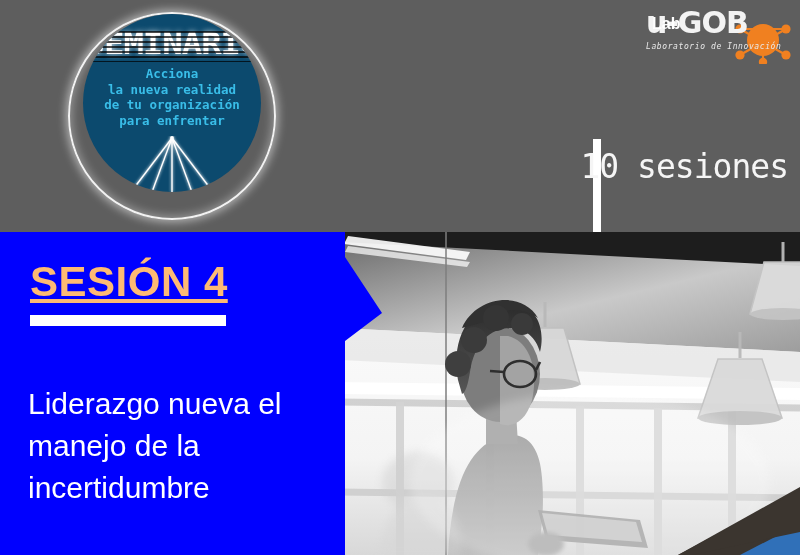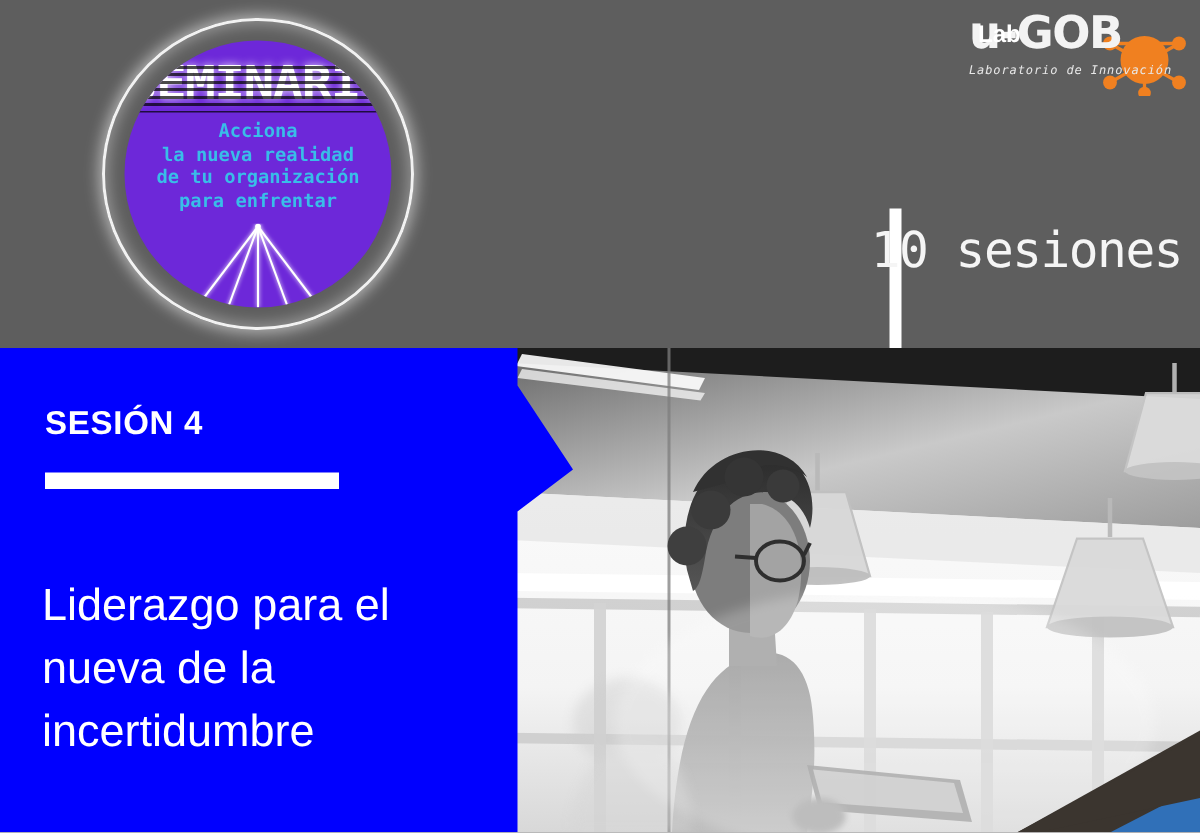--- a/index.html
+++ b/index.html
@@ -13,22 +13,22 @@
   .top-band{position:absolute;left:0;top:0;width:800px;height:232px;background:#5e5e5e;}
 
   
   .logo-circle-wrap{position:absolute;left:64px;top:8px;width:216px;height:224px;}
   .ring-glow{
     position:absolute;left:4px;top:4px;width:208px;height:208px;border-radius:50%;
     border:2px solid #f2f2f2;
     box-shadow:0 0 10px 2px rgba(255,255,255,.55),inset 0 0 10px 2px rgba(255,255,255,.35);
   }
   .disc{
-    position:absolute;left:19px;top:19px;width:178px;height:178px;border-radius:50%;
-    background:#6d28d9;overflow:hidden;
+    position:absolute;left:19px;top:6px;width:178px;height:178px;border-radius:50%;
+    background:#0c4a6e;overflow:hidden;
   }
   .seminario{
     position:absolute;left:0;right:0;top:14px;text-align:center;
     color:#ffffff;font-size:31px;line-height:1;letter-spacing:-1px;
     font-family:"DejaVu Sans Mono", monospace;font-weight:700;
     transform:scaleX(1.1);
     text-shadow:0 0 6px rgba(255,255,255,.85);
   }
   .seminario-mask{
     position:absolute;left:0;right:0;top:14px;height:34px;pointer-events:none;
@@ -72,22 +72,22 @@
     color:#f5f5f5;font-size:33px;line-height:33px;font-weight:400;
     font-family:"DejaVu Sans Mono", monospace;letter-spacing:-1px;
   }
 
   
   .photo{position:absolute;left:340px;top:232px;width:460px;height:323px;overflow:hidden;background:#b9b9b9;}
 
   
   .blue-panel{position:absolute;left:0;top:232px;width:384px;height:323px;}
   .session-label{
-    position:absolute;left:30px;top:264px;color:#ffffff;
-    font-size:22px;font-weight:700;letter-spacing:.5px;line-height:36px;
+    position:absolute;left:30px;top:264px;color:#fdba74;
+    font-size:42px;font-weight:700;letter-spacing:.5px;line-height:36px;text-decoration:underline;
   }
   .session-rule{position:absolute;left:30px;top:315px;width:196px;height:11px;background:#fff;}
   .session-title{
     position:absolute;left:28px;top:383px;width:310px;color:#fff;
     font-size:30px;line-height:42px;font-weight:400;
   }
 </style>
 </head>
 <body>
 
@@ -273,15 +273,15 @@
     </svg>
   </div>
 
   <div class="blue-panel">
     <svg width="384" height="323" viewBox="0 0 384 323">
       <polygon points="0,0 345,0 345,25 382,81 345,109 345,323 0,323" fill="#0000ff"></polygon>
     </svg>
   </div>
   <div class="session-label">SESIÓN 4</div>
   <div class="session-rule"></div>
-  <div class="session-title">Liderazgo para el nueva de la incertidumbre</div>
+  <div class="session-title">Liderazgo nueva el manejo de la incertidumbre</div>
 
 </div>
 
 </body></html>

